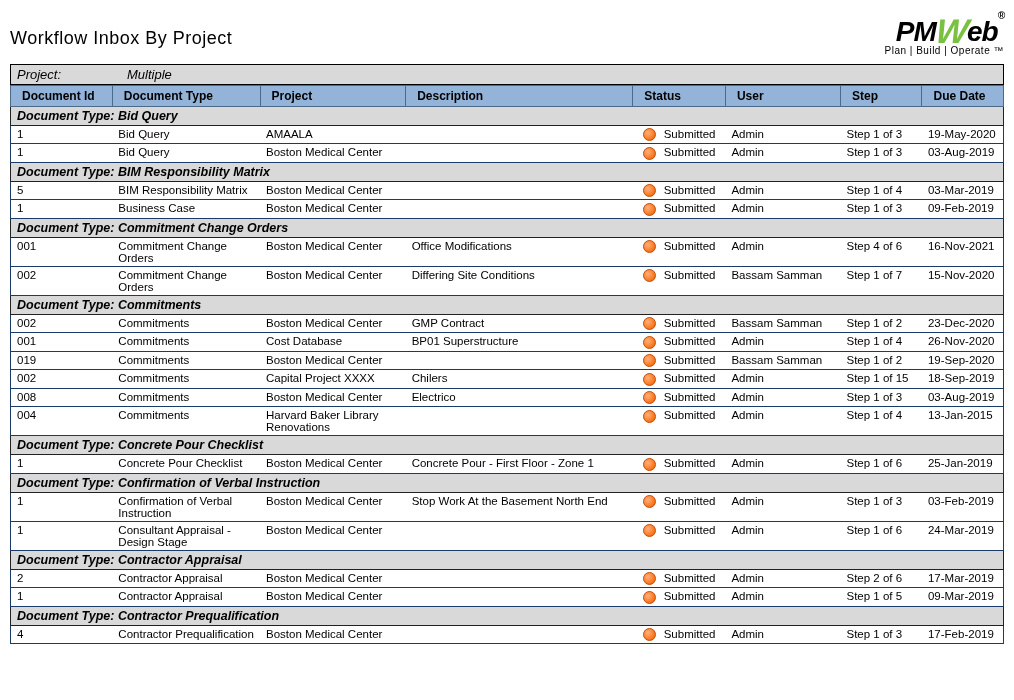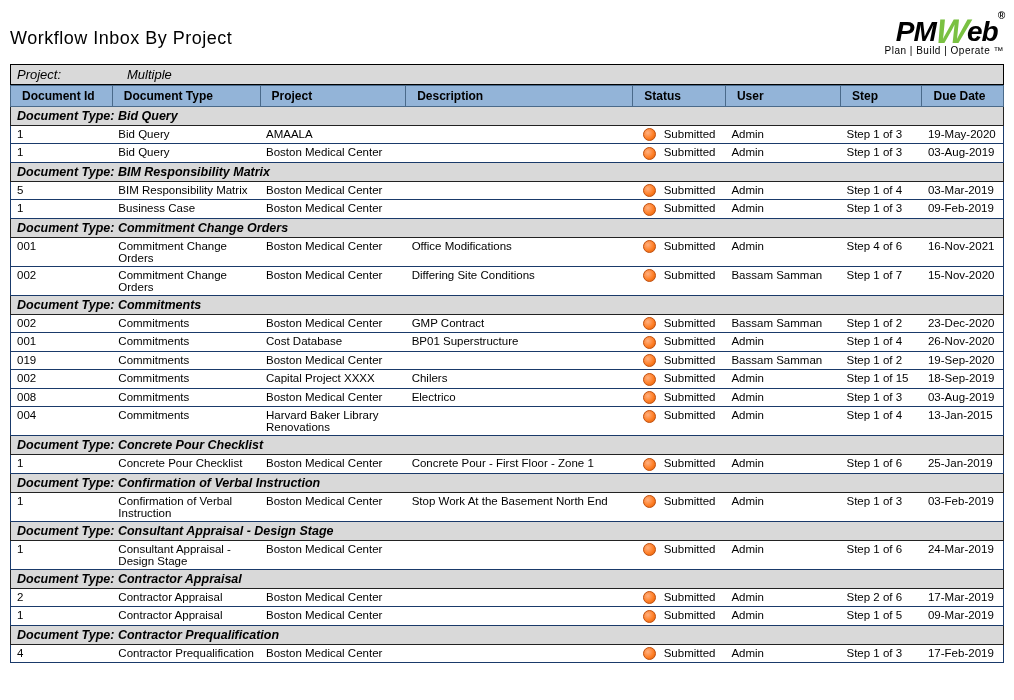--- a/index.html
+++ b/index.html
@@ -289,23 +289,20 @@
       <tr class="datarow">
         <td>1</td>
         <td>Confirmation of Verbal Instruction</td>
         <td>Boston Medical Center</td>
         <td>Stop Work At the Basement North End</td>
         <td class="status-cell"><span class="dot"></span><span>Submitted</span></td>
         <td>Admin</td>
         <td>Step 1 of 3</td>
         <td>03-Feb-2019</td>
       </tr>
-      <tr>
-        <td colspan="8" class="group-header">Document Type:  Consultant Appraisal - Design Stage</td>
-      </tr>
       <tr class="datarow">
         <td>1</td>
         <td>Consultant Appraisal - Design Stage</td>
         <td>Boston Medical Center</td>
         <td></td>
         <td class="status-cell"><span class="dot"></span><span>Submitted</span></td>
         <td>Admin</td>
         <td>Step 1 of 6</td>
         <td>24-Mar-2019</td>
       </tr>

